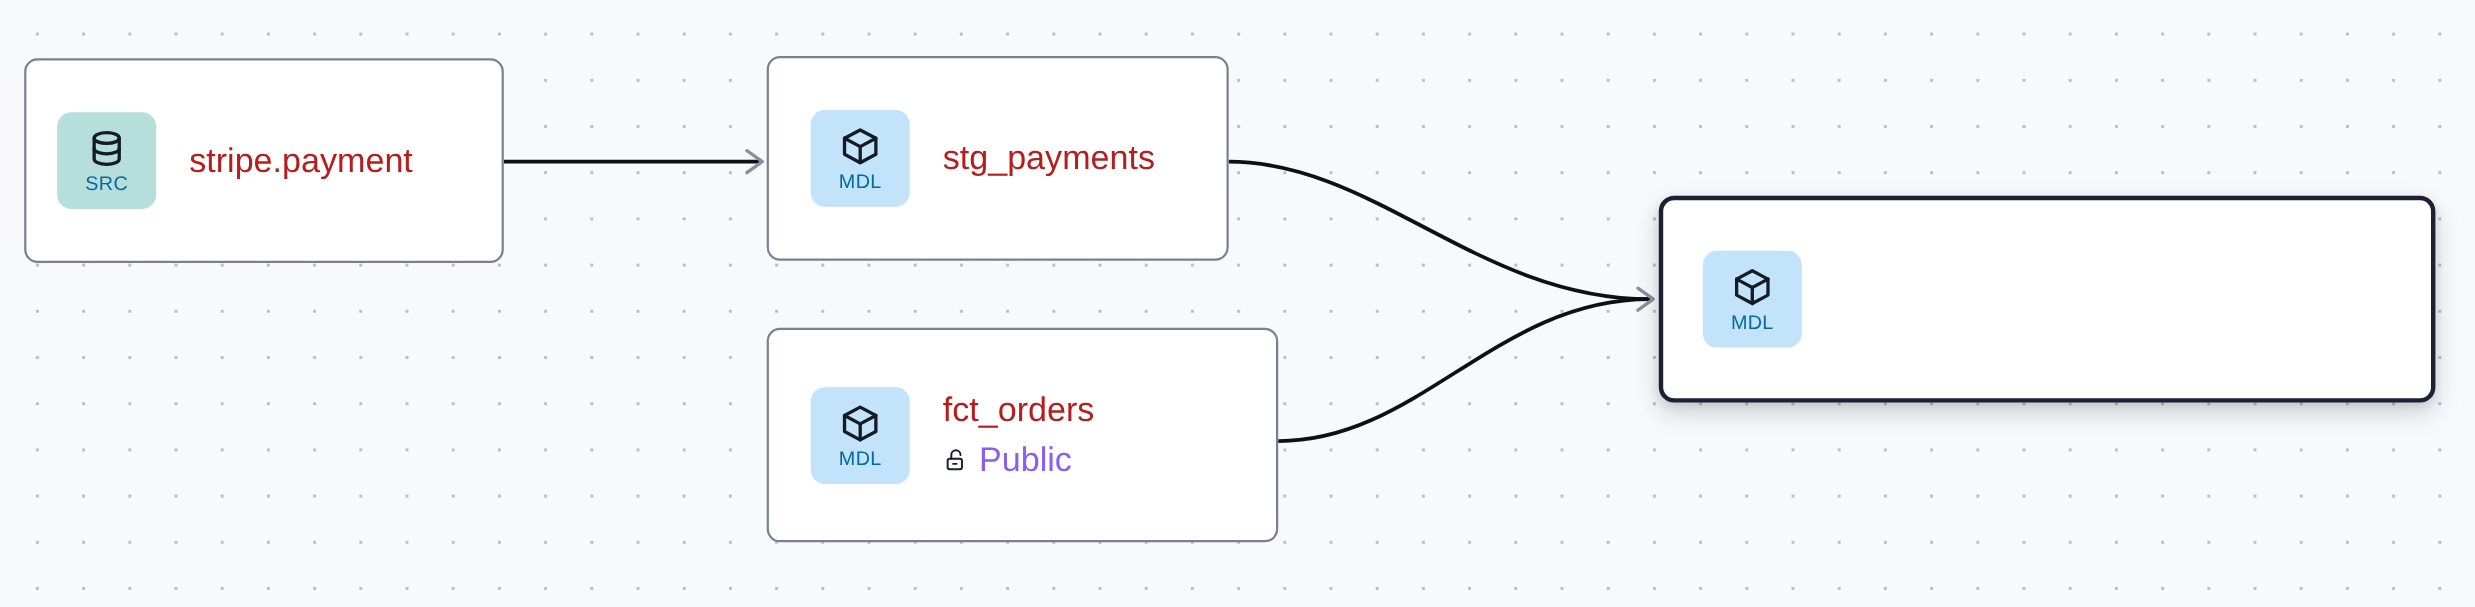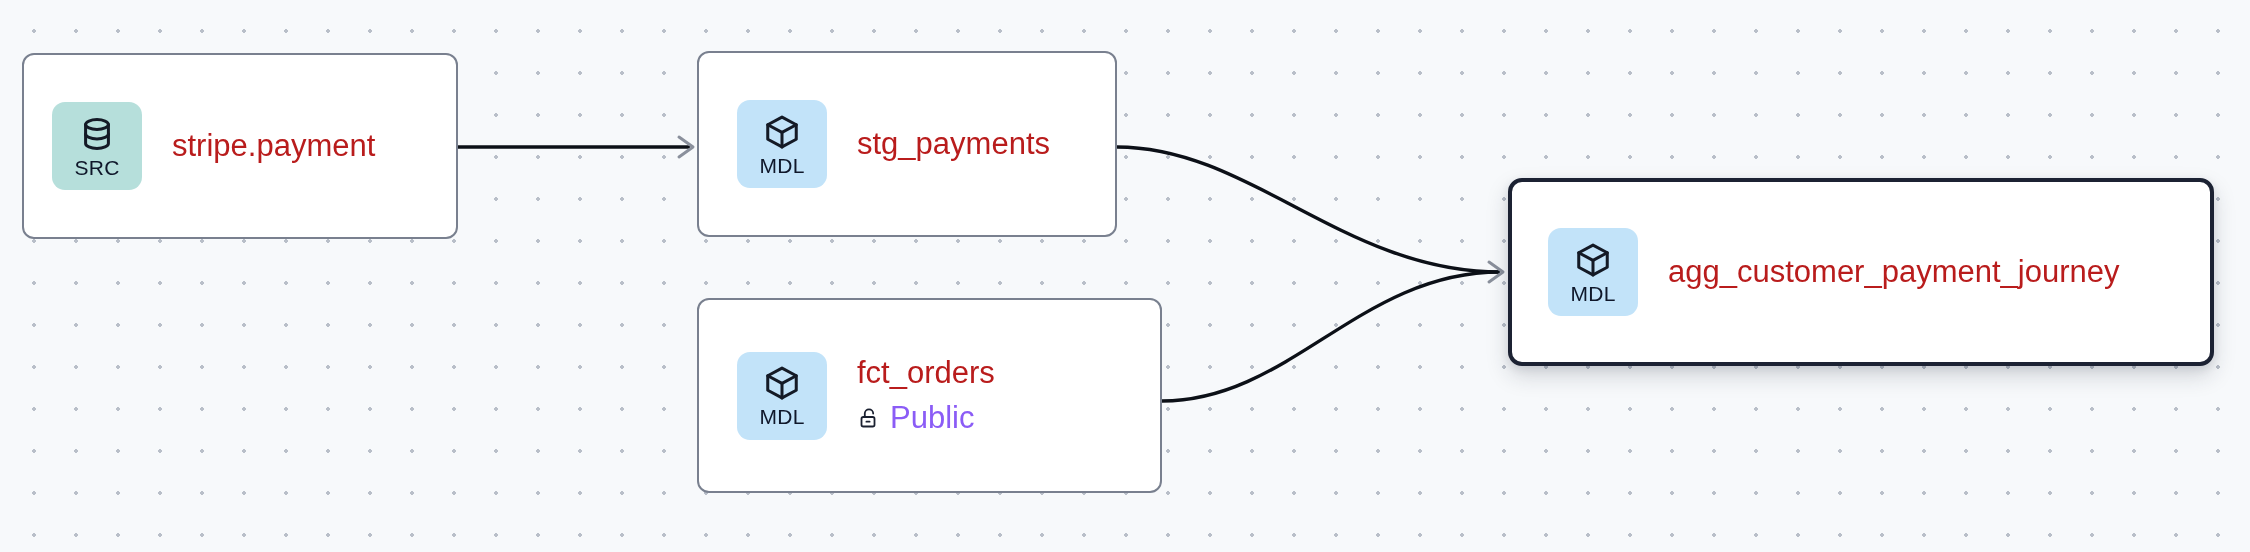--- a/index.html
+++ b/index.html
@@ -51,23 +51,23 @@
     display: flex;
     flex-direction: column;
     align-items: center;
     justify-content: center;
     gap: 1px;
   }
   .badge.src { background: #b6dfdb; }
   .badge.mdl { background: #c2e3f9; }
   .badge svg { display: block; }
   .badge-text {
-    font-size: 21px;
+    font-size: 18px;
     line-height: 1;
-    color: #0f172a;
+    color: #0369a1;
     letter-spacing: 0.3px;
     margin-top: 3px;
   }
   .node-body {
     display: flex;
     flex-direction: column;
     justify-content: center;
     margin-left: 30px;
     min-width: 0;
   }
@@ -162,18 +162,15 @@
 
   <div class="node selected" id="node-agg">
     <div class="badge mdl">
       <svg width="38" height="38" viewBox="0 0 24 24" fill="none" stroke="#141a26" stroke-width="1.9" stroke-linecap="round" stroke-linejoin="round">
         <path d="M12 2.6 21 7.4v9.2L12 21.4 3 16.6V7.4z"></path>
         <path d="M3 7.4 12 12.2 21 7.4"></path>
         <path d="M12 12.2v9.2"></path>
       </svg>
       <span class="badge-text">MDL</span>
     </div>
-    <div class="node-body">
-      <div class="node-label">agg_customer_payment_journey</div>
-    </div>
   </div>
 
 </div>
 
 </body></html>

